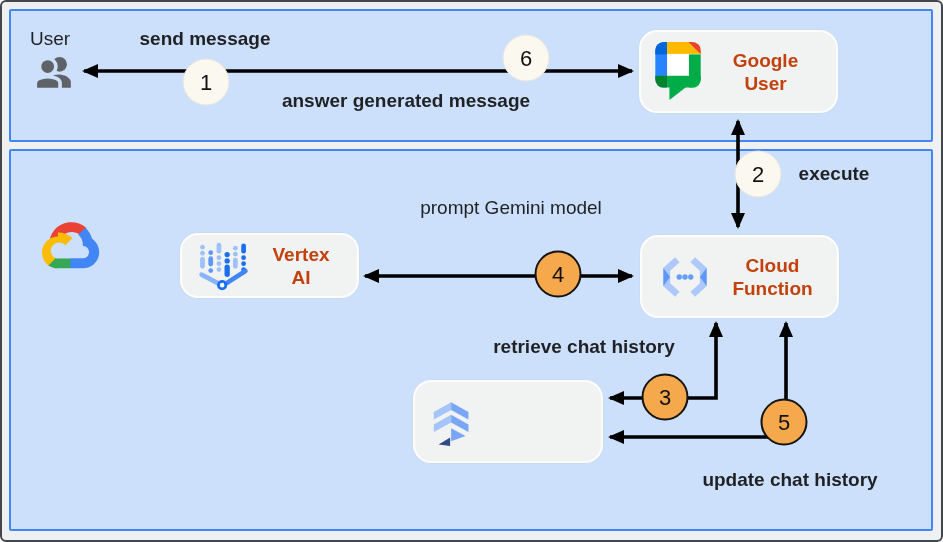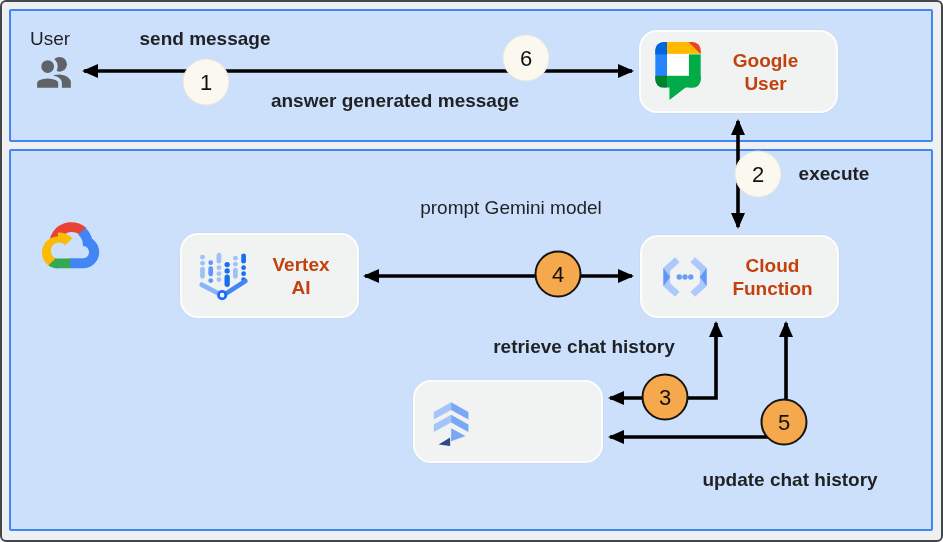--- a/index.html
+++ b/index.html
@@ -91,21 +91,21 @@
         <rect x="0" y="35.5" width="12.5" height="12.5" fill="#00832d"></rect>
       </g>
       <polygon points="15,47 33,47 15,61" fill="#00ac47"></polygon>
     </svg>
     <div class="nlabel">
       <span>Google</span><br>
       <span>User</span>
     </div>
   </div>
 
-  <div class="node" style="left:178px;top:231px;width:179px;height:85px;">
+  <div class="node" style="left:178px;top:231px;width:179px;height:65px;">
     <svg class="nicon" width="55" height="53" viewBox="0 0 60 58">
       <g fill="#9ec1fa">
         <circle cx="7" cy="9" r="2.6"></circle>
           <circle cx="7" cy="15.5" r="2.6"></circle>
           <rect x="4.4" y="19.5" width="5.2" height="13" rx="2.6"></rect>
         <rect x="22.4" y="4" width="5.2" height="12" rx="2.6"></rect>
           <circle cx="25" cy="20.5" r="2.6"></circle>
           <circle cx="25" cy="27" r="2.6"></circle>
           <circle cx="25" cy="33.5" r="2.6"></circle>
         <circle cx="43" cy="10" r="2.6"></circle>
@@ -178,21 +178,21 @@
       <span>4</span>
     </div>
   <div class="step step-orange" style="left:663px;top:395px;">
       <span>3</span>
     </div>
   <div class="step step-orange" style="left:782px;top:420px;">
       <span>5</span>
     </div>
 
   <div class="flabel" style="left:203px;top:37px;">send message</div>
-  <div class="flabel" style="left:393px;top:99px;">answer generated message</div>
+  <div class="flabel" style="left:404px;top:99px;">answer generated message</div>
   <div class="flabel" style="left:832px;top:172px;">execute</div>
   <div class="flabel two-line" style="left:509px;top:206px;">
     <span class="l1">prompt Gemini model</span><br>
   </div>
   <div class="flabel heavy" style="left:582px;top:345px;">retrieve chat history</div>
   <div class="flabel heavy" style="left:788px;top:478px;">update chat history</div>
 
 </div>
 
 </body></html>

